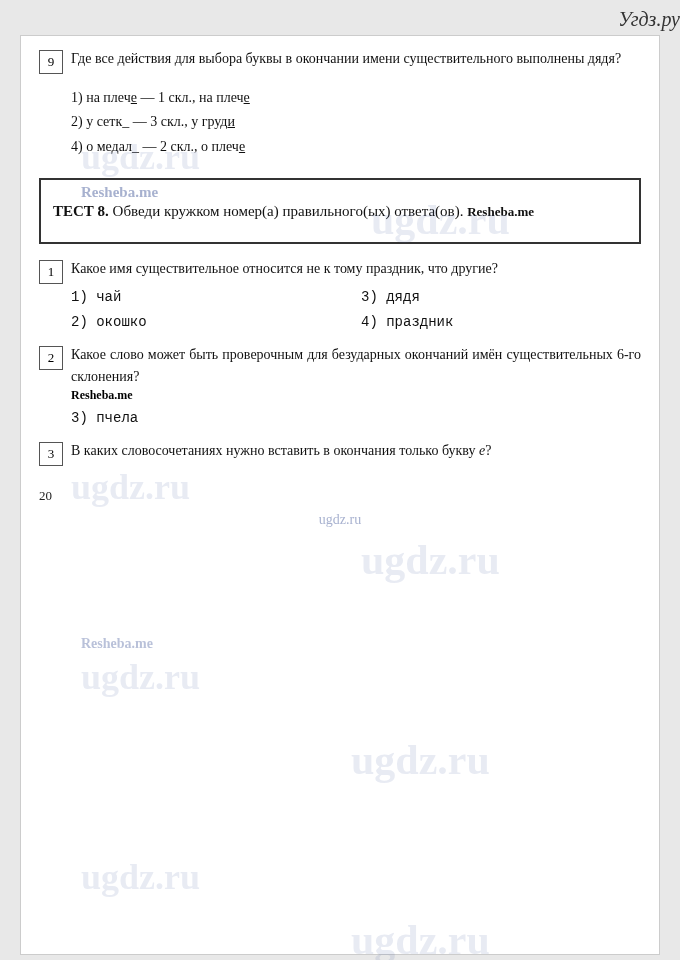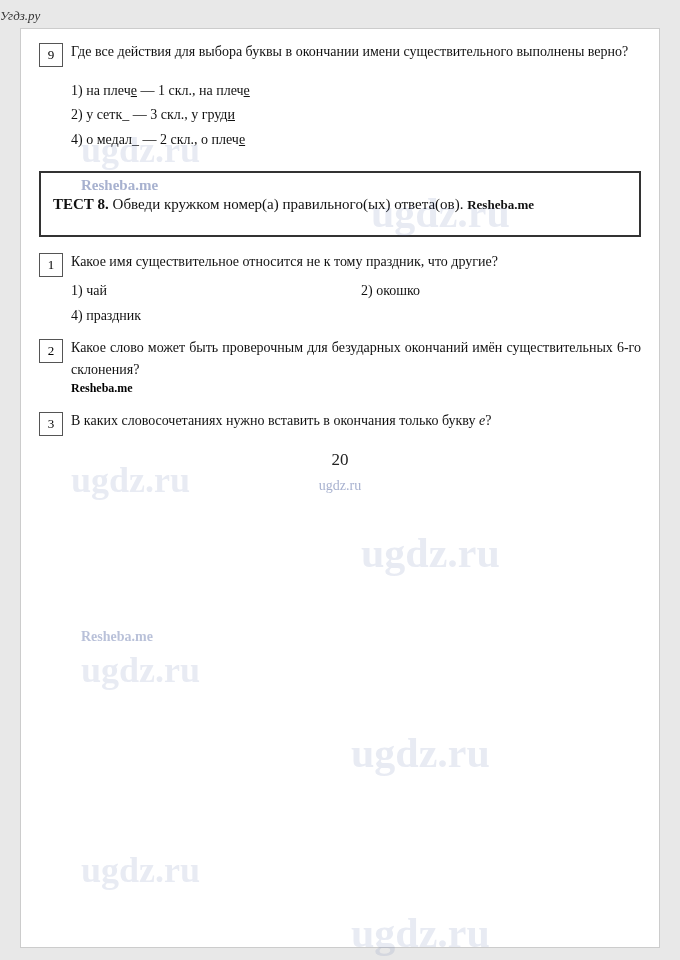--- a/index.html
+++ b/index.html
@@ -7,23 +7,23 @@
     body {
       width: 680px;
       height: 960px;
       background: #e8e8e8;
       font-family: 'Times New Roman', Times, serif;
       overflow: hidden;
       position: relative;
     }
 
     .page-header {
-      text-align: left;
+      text-align: right;
       padding: 8px 0 4px 0;
-      font-size: 13px;
+      font-size: 20px;
       color: #333;
       font-style: italic;
     }
 
     .page-container {
       width: 640px;
       min-height: 920px;
       background: #fff;
       margin: 0 auto;
       position: relative;
@@ -75,44 +75,45 @@
       grid-template-columns: 1fr 1fr;
       gap: 2px 10px;
       margin-top: 4px;
       font-size: 14px;
       color: #111;
     }
 
     .answer-item {
       padding: 1px 0;
       line-height: 1.5;
+      font-family: Liberation Mono, monospace;
     }
 
     .test-header-box {
       border: 2px solid #333;
       padding: 20px 12px;
       margin: 20px 0 14px 0;
       font-size: 15px;
       color: #111;
       line-height: 1.5;
     }
 
     .test-header-box .test-title {
       font-weight: bold;
     }
 
     .underline-char {
       text-decoration: underline;
     }
 
     .page-num {
-      text-align: center;
-      font-size: 17px;
+      text-align: left;
+      font-size: 13px;
       color: #222;
-      margin-top: 10px;
+      margin-top: 18px;
       padding: 4px 0;
     }
 
     .wm1 { top: 100px; left: 60px; }
     .wm2 { top: 160px; left: 350px; }
     .wm5 { top: 430px; left: 50px; }
     .wm6 { top: 500px; left: 340px; }
     .wm7 { top: 620px; left: 60px; }
     .wm8 { top: 700px; left: 330px; }
     .wm9 { top: 820px; left: 60px; }
@@ -144,21 +145,21 @@
   <div class="watermark wm8" style="font-size:42px;color:rgba(80,100,160,0.13);">ugdz.ru</div>
   <div class="watermark wm9" style="font-size:36px;color:rgba(80,100,160,0.13);">ugdz.ru</div>
   <div class="watermark wm10" style="font-size:42px;color:rgba(80,100,160,0.13);">ugdz.ru</div>
 
   <div class="question-block">
     <div class="question-number-box">
       <span>9</span>
     </div>
     <div style="flex:1;">
       <div class="question-text">
-        Где все действия для выбора буквы в окончании имени существительного выполнены верно?
+        Где все действия для выбора буквы в окончании имени существительного выполнены дядя?
       </div>
       <div style="margin-top:17px;">
         <div class="question-text" style="margin-bottom:3px;">
           1)&nbsp;на плеч<span class="underline-char">е</span> — 1 скл., на плеч<span class="underline-char">е</span>
         </div>
         <div class="question-text" style="margin-bottom:3px;">
           2)&nbsp;у сетк_ — 3 скл., у груд<span class="underline-char">и</span>
         </div>
         <div class="question-text">
           4)&nbsp;о медал_ — 2 скл., о плеч<span class="underline-char">е</span>
@@ -176,36 +177,38 @@
   <div class="question-block">
     <div class="question-number-box">
       <span>1</span>
     </div>
     <div style="flex:1;">
       <div class="question-text">
         Какое имя существительное относится не к тому праздник, что другие?
       </div>
       <div class="answers-grid" style="margin-top:6px;">
         <div class="answer-item">1)&nbsp;чай</div>
+        <div class="answer-item">3)&nbsp;дядя</div>
         <div class="answer-item">2)&nbsp;окошко</div>
         <div class="answer-item">4)&nbsp;праздник</div>
       </div>
     </div>
   </div>
 
   <div class="question-block" style="margin-top:8px;">
     <div class="question-number-box">
       <span>2</span>
     </div>
     <div style="flex:1;">
       <div class="question-text">
         Какое слово может быть проверочным для безударных окончаний имён существительных 6-го склонения?
       </div>
       <div style="font-weight:bold;font-size:12px;margin-top:1px;">Resheba.me</div>
       <div class="answers-grid" style="margin-top:4px;">
+        <div class="answer-item">3)&nbsp;пчела</div>
       </div>
     </div>
   </div>
 
   <div class="question-block" style="margin-top:8px;">
     <div class="question-number-box">
       <span>3</span>
     </div>
     <div style="flex:1;">
       <div class="question-text">

